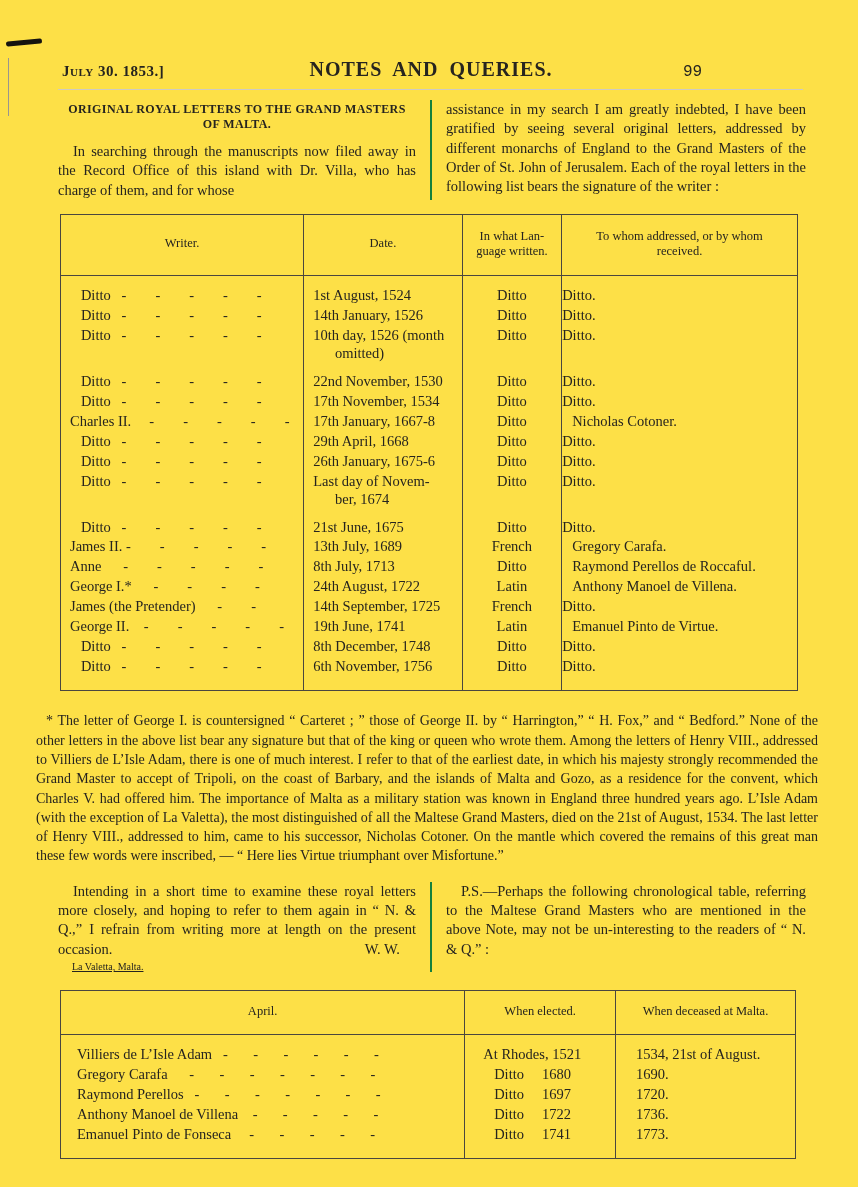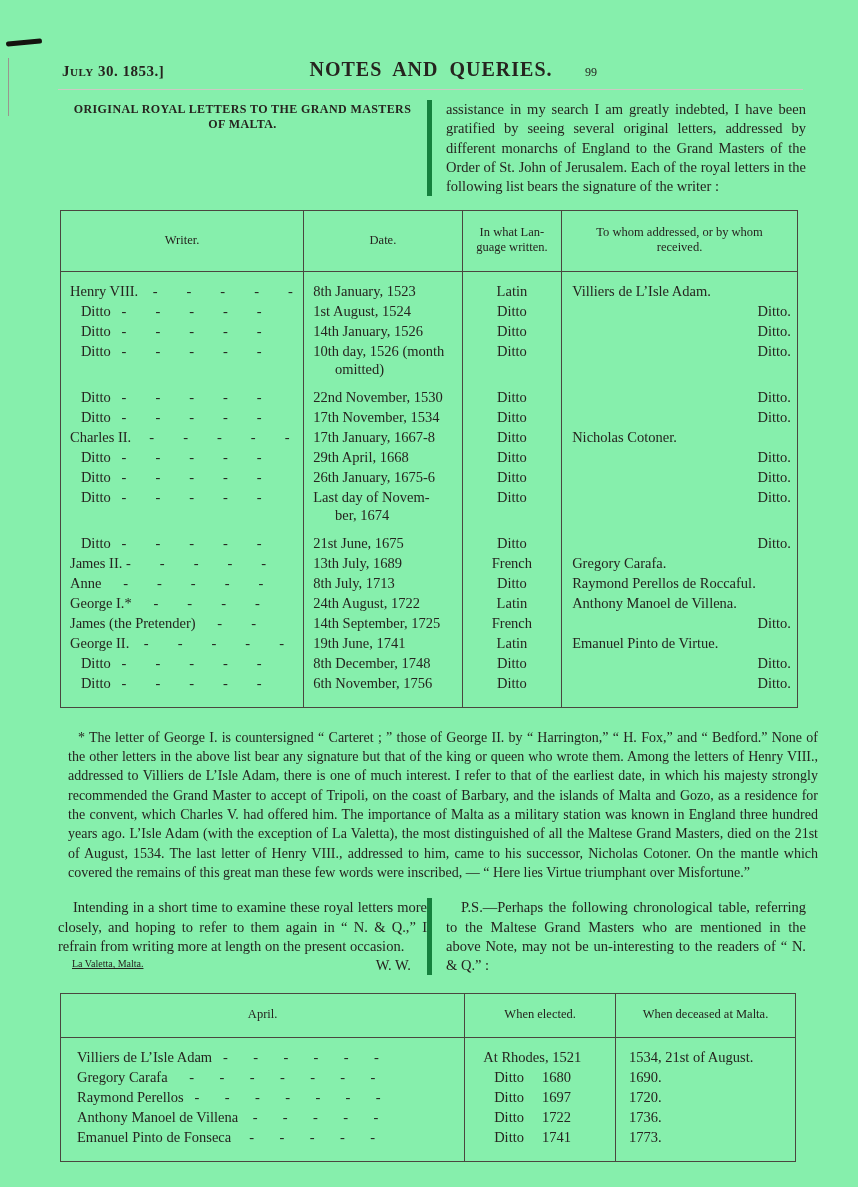--- a/index.html
+++ b/index.html
@@ -2,21 +2,21 @@
 <html><head>
 <meta charset="utf-8">
 <style>
   * { box-sizing: border-box; }
   html, body { margin: 0; padding: 0; background: #e9e7e2; }
   .page {
     position: relative;
     width: 858px;
     height: 1187px;
     margin: 0 auto;
-    background: #86efac;
+    background: #fde047;
     color: #26241f;
     font-family: "Liberation Serif", "DejaVu Serif", serif;
     overflow: hidden;
   }
   
   .artifact-dash {
     position: absolute; left: 6px; top: 40px; width: 36px; height: 5px;
     background: #15130f; transform: rotate(-5deg); border-radius: 2px;
   }
   .artifact-edge {
@@ -29,27 +29,27 @@
     padding: 58px 58px 0 62px;
   }
   .header-date {
     width: 215px; font-size: 15px; font-variant: small-caps;
     letter-spacing: 0.5px; font-weight: 600;
   }
   .header-title {
     flex: 1; text-align: center; font-size: 20px; font-weight: bold;
     letter-spacing: 1px; word-spacing: 5px;
   }
-  .header-pageno { width: 215px; text-align: left; font-size: 12px; }
+  .header-pageno { width: 215px; text-align: center; font-size: 16px; font-family: Liberation Mono, monospace; }
   .header-rule { height: 1px; background: #cdcac3; margin: 8px 55px 0 58px; }
 
   
   .two-col { display: flex; margin: 10px 52px 0 58px; }
   .col { width: 50%; }
-  .col.left  { border-right: 5px solid #15803d; }
+  .col.left  { padding-right: 14px; border-right: 2px solid #15803d; }
   .col.right { padding-left: 14px; }
   .article-heading {
     text-align: center; font-size: 12px; letter-spacing: 0.4px;
     white-space: pre-line; margin: 2px 0 10px 0; font-weight: 600;
   }
   .para {
     font-size: 14.5px; line-height: 1.33; text-align: justify; margin: 0;
   }
   .para.indent { text-indent: 15px; }
 
@@ -68,31 +68,31 @@
   }
   th + th, td + td { border-left: 1px solid #4a463f; }
   td { vertical-align: top; padding: 1px 6px; line-height: 1.24; }
   tbody tr:first-child td { padding-top: 11px; }
   tbody tr:last-child td  { padding-bottom: 14px; }
   tr.gap td { padding-top: 9px; }
   td.w { white-space: pre-wrap; padding-left: 9px; }
   td.d { white-space: pre-wrap; padding-left: 9px; }
   td.g { text-align: center; }
   td.a { padding-left: 10px; }
-  td.a.c { text-align: right; padding-left: 0; }
+  td.a.c { text-align: left; padding-left: 0; }
 
   .t2 { margin-top: 18px; width: 736px; }
   .t2 th { padding: 13px 4px 15px 4px; }
   .t2 td.n { white-space: pre-wrap; padding-left: 16px; }
   .t2 td.e { white-space: pre-wrap; padding-left: 18px; }
-  .t2 td.x { padding-left: 13px; }
+  .t2 td.x { padding-left: 20px; }
 
   
   .footnote {
-    margin: 20px 40px 0 68px; font-size: 14px; line-height: 1.38;
+    margin: 20px 40px 0 36px; font-size: 14px; line-height: 1.38;
     text-align: justify; text-indent: 10px;
   }
 
   
   .closing { margin-top: 16px; }
   .close-para { font-size: 14.5px; line-height: 1.33; text-align: justify; margin: 0; text-indent: 15px; }
   .sig { float: right; margin-right: 16px; }
   .place { margin: 2px 0 0 14px; font-size: 10px; text-decoration: underline; }
 </style>
 </head>
@@ -107,20 +107,21 @@
     <div class="header-date">July 30. 1853.]</div>
     <div class="header-title">NOTES AND QUERIES.</div>
     <div class="header-pageno">99</div>
   </div>
   <div class="header-rule"></div>
 
   <div class="two-col">
     <div class="col left">
       <div class="article-heading">ORIGINAL ROYAL LETTERS TO THE GRAND MASTERS
 OF MALTA.</div>
+      <p class="para indent">In searching through the manuscripts now filed away in the Record Office of this island with Dr. Villa, who has charge of them, and for whose</p>
     </div>
     <div class="col right">
       <p class="para">assistance in my search I am greatly indebted, I have been gratified by seeing several original letters, addressed by different monarchs of England to the Grand Masters of the Order of St. John of Jerusalem.  Each of the royal letters in the following list bears the signature of the writer :</p>
     </div>
   </div>
 
   <table class="t1">
     <colgroup>
         <col style="width:33%">
         <col style="width:21.5%">
@@ -132,26 +133,20 @@
         <th>Writer.</th>
         <th>Date.</th>
         <th>In what Lan-
 guage written.</th>
         <th>To whom addressed, or by whom
 received.</th>
       </tr>
     </thead>
     <tbody>
       <tr>
-          <td class="w">Henry VIII.    -        -        -        -        -</td>
-          <td class="d">8th January, 1523</td>
-          <td class="g">Latin</td>
-          <td class="a">Villiers de L’Isle Adam.</td>
-        </tr>
-      <tr>
           <td class="w">   Ditto   -        -        -        -        -</td>
           <td class="d">1st August, 1524</td>
           <td class="g">Ditto</td>
           <td class="a c">Ditto.</td>
         </tr>
       <tr>
           <td class="w">   Ditto   -        -        -        -        -</td>
           <td class="d">14th January, 1526</td>
           <td class="g">Ditto</td>
           <td class="a c">Ditto.</td>

